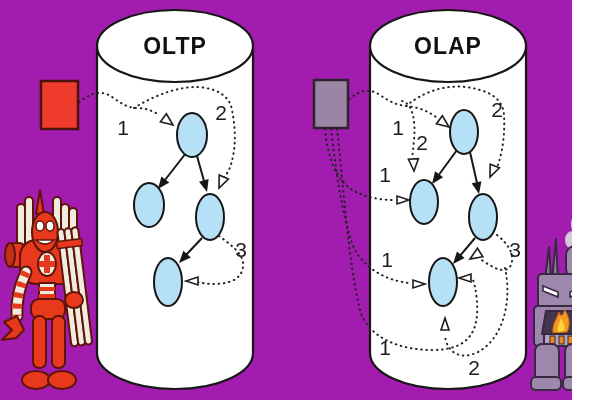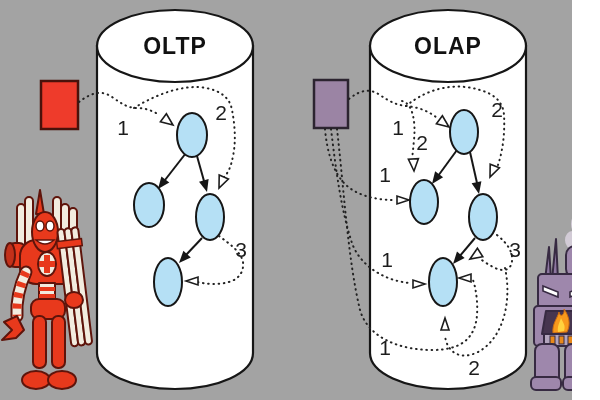--- a/index.html
+++ b/index.html
@@ -1,16 +1,16 @@
 <!DOCTYPE html>
 <html><head>
 <meta charset="utf-8">
 <style>
   html,body{margin:0;padding:0;background:#ffffff;}
-  .canvas{position:relative;width:572px;height:400px;background:#a3a3a3;overflow:hidden;
+  .canvas{position:relative;width:572px;height:400px;background:#a21caf;overflow:hidden;
           font-family:"Liberation Sans",sans-serif;}
   svg{display:block;}
   .cyl{fill:#ffffff;stroke:#161616;stroke-width:2.2;}
   .node{fill:#b5e0f5;stroke:#161616;stroke-width:2;}
   .edge{stroke:#161616;stroke-width:2;fill:none;}
   .sah{fill:#161616;stroke:none;}
   .dot{fill:none;stroke:#222222;stroke-width:2;stroke-dasharray:0.6 4.6;stroke-linecap:round;}
   .oah{fill:#ffffff;stroke:#1c1c1c;stroke-width:1.6;stroke-linejoin:miter;}
   .num{font-family:"Liberation Sans",sans-serif;font-size:21px;fill:#1c1c1c;text-anchor:middle;}
   .cylTitle{font-family:"Liberation Sans",sans-serif;font-size:23px;font-weight:bold;fill:#111111;

